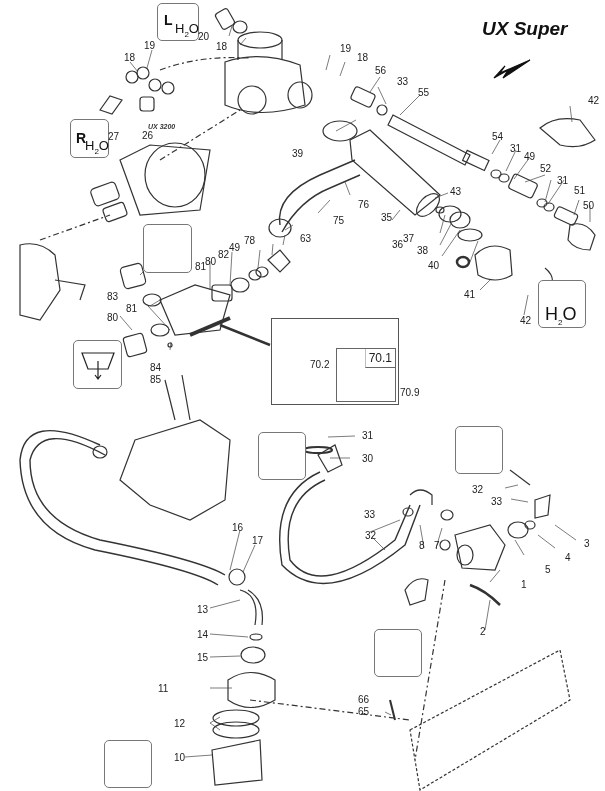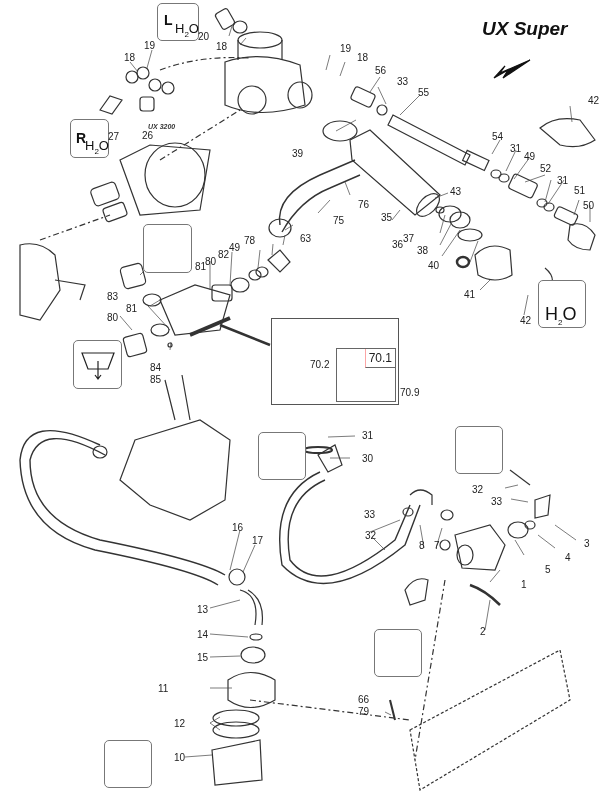--- a/index.html
+++ b/index.html
@@ -245,15 +245,15 @@
 <span class="lbl" style="left:480px;top:627px">2</span>
 <span class="lbl" style="left:232px;top:523px">16</span>
 <span class="lbl" style="left:252px;top:536px">17</span>
 <span class="lbl" style="left:197px;top:605px">13</span>
 <span class="lbl" style="left:197px;top:630px">14</span>
 <span class="lbl" style="left:197px;top:653px">15</span>
 <span class="lbl" style="left:158px;top:684px">11</span>
 <span class="lbl" style="left:174px;top:719px">12</span>
 <span class="lbl" style="left:174px;top:753px">10</span>
 <span class="lbl" style="left:358px;top:695px">66</span>
-<span class="lbl" style="left:358px;top:707px">79</span>
+<span class="lbl" style="left:358px;top:707px">65</span>
 
 </div>
 
 </body></html>

